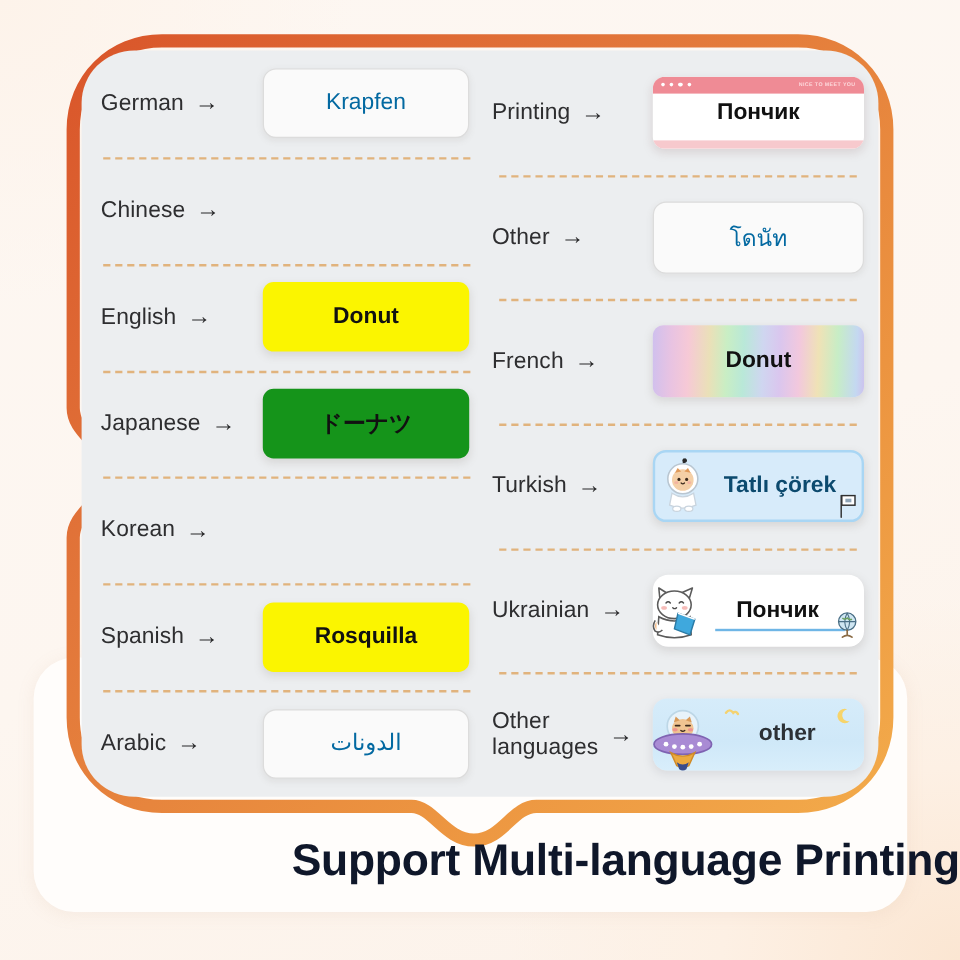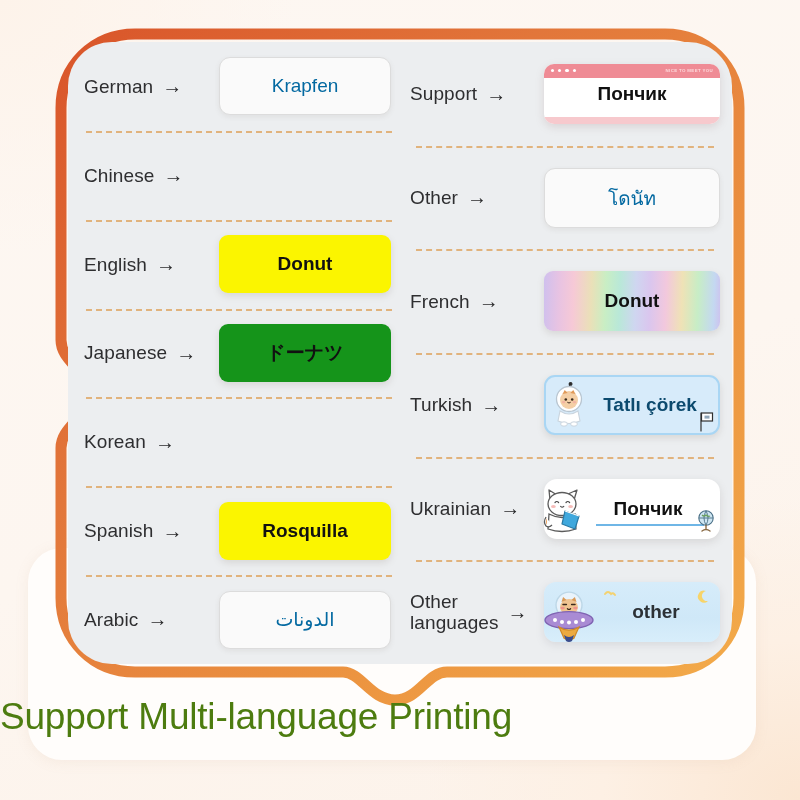--- a/index.html
+++ b/index.html
@@ -225,24 +225,24 @@
   .art-turkish  { left: 3px;  top: 50%; transform: translateY(-50%); }
   .art-ukr      { left: -4px; top: 50%; transform: translateY(-50%); }
   .art-other    { left: -2px; top: 50%; transform: translateY(-48%); }
   .art-flag     { right: 2px; bottom: 1px; }
 
   
   .caption {
     position: absolute;
     left: 0; right: 0;
     top: 696px;
-    text-align: left;
+    text-align: right;
     font-size: 37px;
-    font-weight: 400;
-    color: #4d7c0f;
+    font-weight: 700;
+    color: #0f172a;
     letter-spacing: -0.2px;
   }
 </style>
 </head>
 <body>
 
 <div class="caption-card"></div>
 
 <div class="bubble-frame">
   <svg viewBox="0 0 690 650" preserveAspectRatio="none" aria-hidden="true">
@@ -351,21 +351,21 @@
         </div>
       </div>
     </div>
 
   </div>
 
   <div class="col col-right">
 
     <div class="row">
       <div class="lang">
-        <span>Support</span>
+        <span>Printing</span>
         <span class="arrow">→</span>
       </div>
       <div class="chip-wrap">
         <div class="chip sz-b memo">
           <div class="memo-bar">
             <span class="memo-dots">
                 <i></i>
                 <i></i>
                 <i></i>
                 <i></i>

